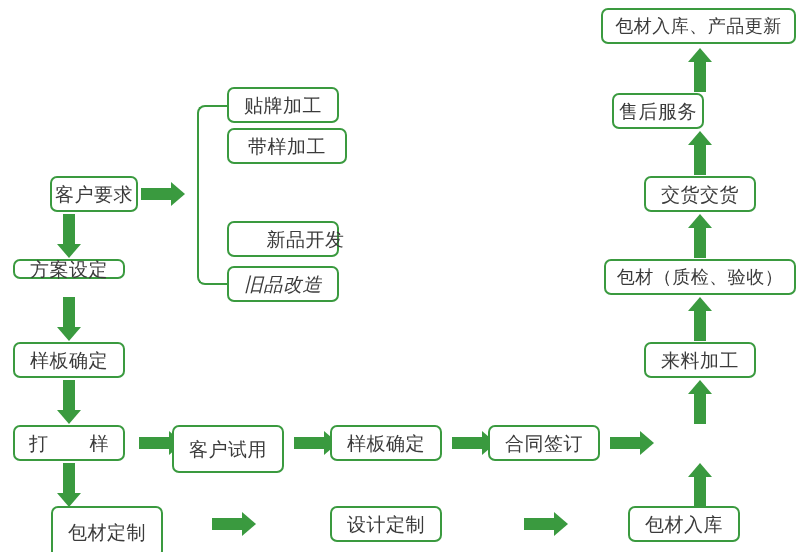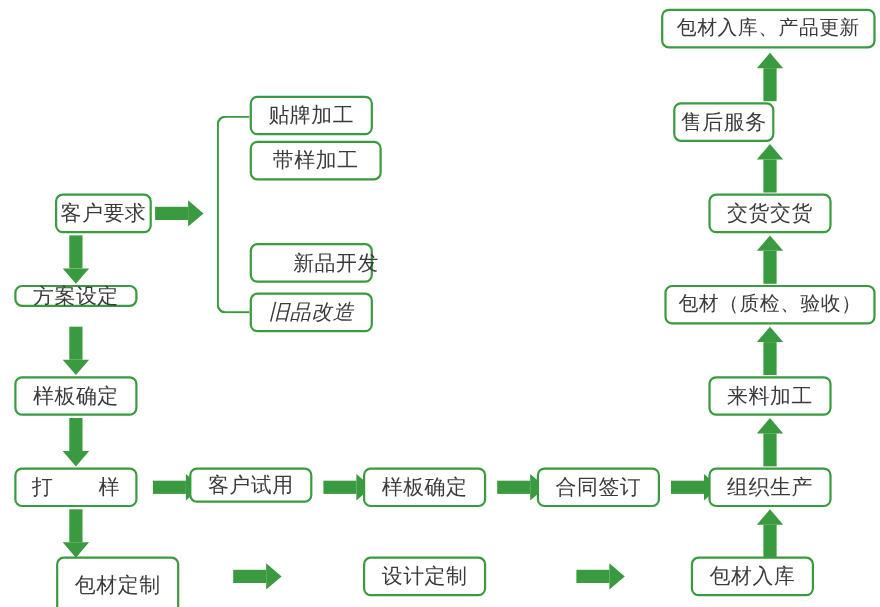--- a/index.html
+++ b/index.html
@@ -144,21 +144,21 @@
   <div class="node" style="left:227px; top:87px; width:112px; height:36px;">贴牌加工</div>
   <div class="node" style="left:227px; top:128px; width:120px; height:36px;">带样加工</div>
   <div class="node" style="left:227px; top:221px; width:112px; height:36px;padding-left:45px;">新品开发</div>
   <div class="node" style="left:227px; top:266px; width:112px; height:36px;font-style:italic;">旧品改造</div>
 
   <div class="arrow right" style="left:139px; top:429px; width:44px; height:28px;">
     <div class="shaft" style="width:30px;"></div>
       <div class="head"></div>
   </div>
 
-  <div class="node" style="left:172px; top:425px; width:112px; height:32px;">客户试用</div>
+  <div class="node" style="left:172px; top:425px; width:112px; height:48px;">客户试用</div>
 
   <div class="arrow right" style="left:294px; top:429px; width:44px; height:28px;">
     <div class="shaft" style="width:30px;"></div>
       <div class="head"></div>
   </div>
 
   <div class="node" style="left:330px; top:425px; width:112px; height:36px;">样板确定</div>
 
   <div class="arrow right" style="left:452px; top:429px; width:44px; height:28px;">
     <div class="shaft" style="width:30px;"></div>
@@ -184,21 +184,20 @@
       <div class="head"></div>
   </div>
 
   <div class="node" style="left:628px; top:506px; width:112px; height:36px;">包材入库</div>
 
   <div class="arrow up" style="left:686px; top:463px; width:28px; height:44px;">
     <div class="shaft" style="height:30px;"></div>
       <div class="head"></div>
   </div>
 
-  <div class="node" style="left:644px; top:425px; width:112px; height:36px;">组织生产</div>
 
   <div class="arrow up" style="left:686px; top:380px; width:28px; height:44px;">
     <div class="shaft" style="height:30px;"></div>
       <div class="head"></div>
   </div>
 
   <div class="node" style="left:644px; top:342px; width:112px; height:36px;">来料加工</div>
 
   <div class="arrow up" style="left:686px; top:297px; width:28px; height:44px;">
     <div class="shaft" style="height:30px;"></div>

